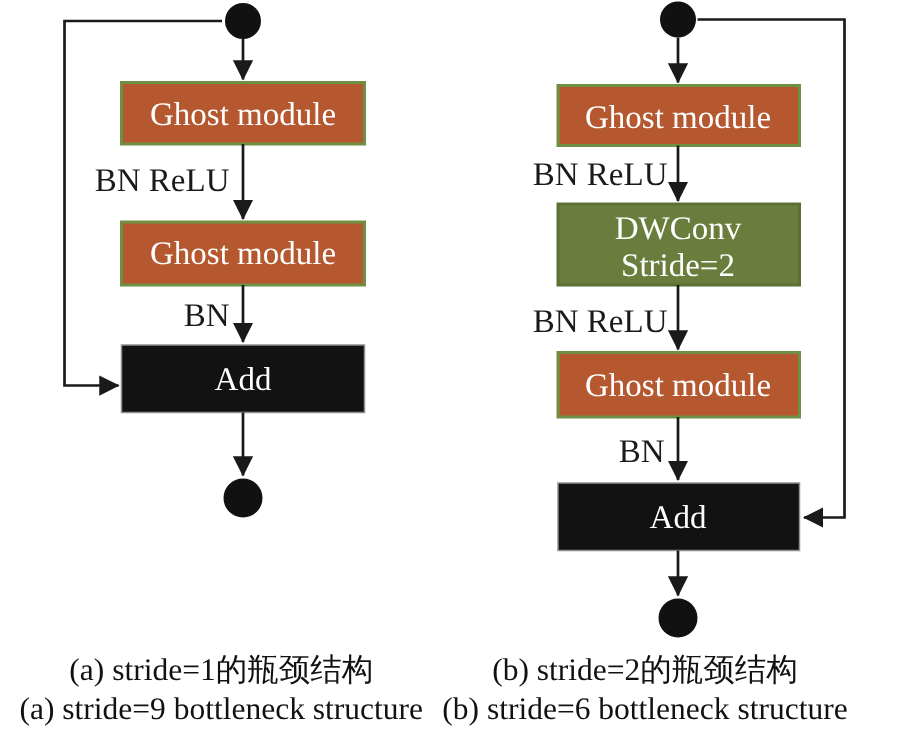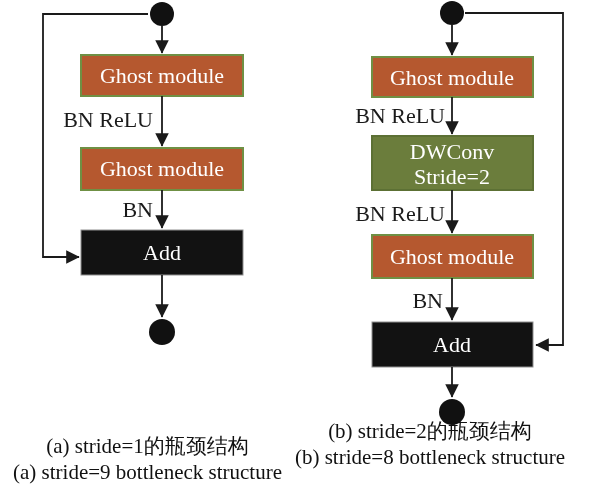--- a/index.html
+++ b/index.html
@@ -19,21 +19,21 @@
   .box{stroke-width:2;}
   .caption{
     position:absolute;
     text-align:center;
     color:#111111;
     font-size:21px;
     line-height:26px;
     white-space:nowrap;
   }
   .caption-a{left:0px;top:433px;width:295px;}
-  .caption-b{left:280px;top:418px;width:300px;}
+  .caption-b{left:280px;top:433px;width:300px;}
 </style>
 </head>
 <body>
 
 <div class="stage">
 
   <svg width="600" height="432" viewBox="0 0 600 432">
     <defs>
       <marker id="arrowhead" viewBox="0 0 10 10" refX="9.5" refY="5" markerWidth="7.5" markerHeight="7.5" orient="auto">
         <path d="M0,0 L10,5 L0,10 Z" fill="#1a1a1a"></path>
@@ -100,16 +100,16 @@
     </g>
   </svg>
 
   
   <div class="caption caption-a">
     <div>(a) stride=1的瓶颈结构</div>
     <div>(a) stride=9 bottleneck structure</div>
   </div>
   <div class="caption caption-b">
     <div>(b) stride=2的瓶颈结构</div>
-    <div>(b) stride=8 bottleneck structure</div>
+    <div>(b) stride=6 bottleneck structure</div>
   </div>
 
 </div>
 
 </body></html>

